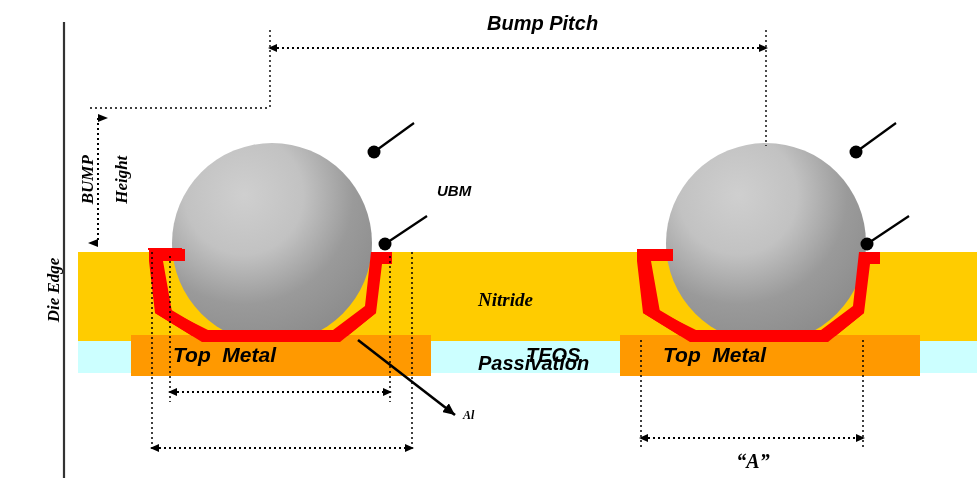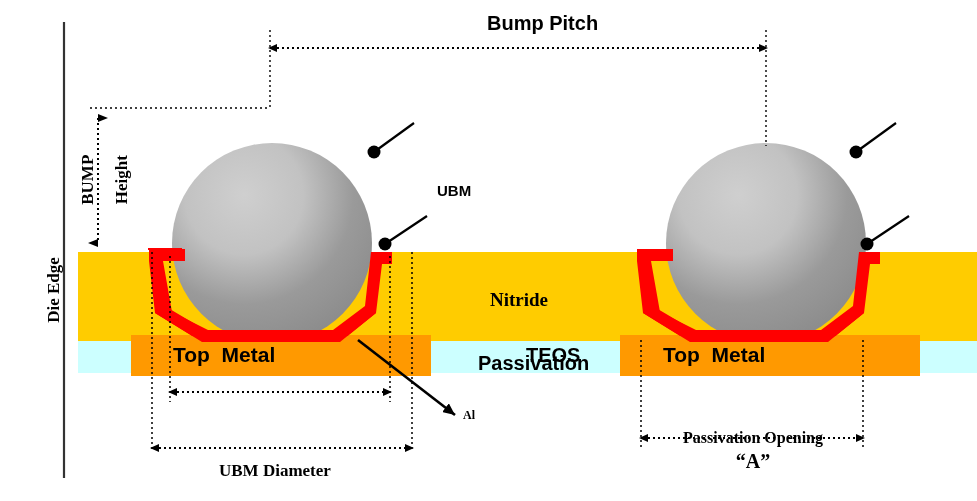--- a/index.html
+++ b/index.html
@@ -1,19 +1,19 @@
 <!DOCTYPE html>
 <html><head>
 <meta charset="utf-8">
 <title>Flip Chip Bump Cross-Section</title>
 <style>
   html,body{margin:0;padding:0;background:#ffffff;}
   body{width:977px;height:501px;overflow:hidden;
        font-family:"Liberation Sans", sans-serif;}
-  #stage{position:relative;width:844px;height:501px;background:#ffffff;}
+  #stage{position:relative;width:844px;height:501px;background:#ffffff;font-style:italic;}
   #stage svg{position:absolute;left:0;top:0;}
   .lbl{position:absolute;white-space:pre;color:#000;}
   .serif{font-family:"Liberation Serif", serif;font-weight:bold;}
   .sans{font-family:"Liberation Sans", sans-serif;font-weight:bold;}
   .ctr{text-align:center;}
   .vert{transform-origin:center center;}
 </style>
 </head>
 <body>
 
@@ -165,34 +165,32 @@
   <span>BUMP</span><br>
   <span>Height</span>
 </div>
 
 <div class="lbl serif vert" style="left:-1px; top:280px; width:110px; font-size:17px; text-align:center;
             transform:rotate(-90deg);">Die Edge</div>
 
 <div class="lbl sans" style="left:437px; top:182px; font-size:15px;">UBM</div>
 
 <div class="lbl serif" style="left:478px; top:246px; font-size:19px; line-height:1.12;">
-  <div style="margin-left:12px;">Nitride</div>
+  <div style="">Nitride</div>
   <div class="sans" style="font-size:20px;">Passivation</div>
 </div>
 
 <div class="lbl sans" style="left:509px; top:344px; font-size:20px;margin-left:17px;">TEOS</div>
 
 <div class="lbl sans" style="left:173px; top:343px; font-size:21px;">Top  Metal</div>
 
 <div class="lbl sans" style="left:663px; top:343px; font-size:21px;">Top  Metal</div>
 
 
-<div class="lbl serif" style="left:219px; top:461px; font-size:17px;">UBM Diameter</div>
 
 <div class="lbl serif" style="left:463px; top:408px; font-size:12px;">Al</div>
 
 <div class="lbl serif ctr" style="left:639px; top:392px; width:228px; font-size:16px; line-height:1.15;">
-  <div>Passivation Opening</div>
 </div>
 
 <div class="lbl serif ctr" style="left:639px; top:450px; width:228px; font-size:20px;">“A”</div>
 
 </div>
 
 </body></html>

